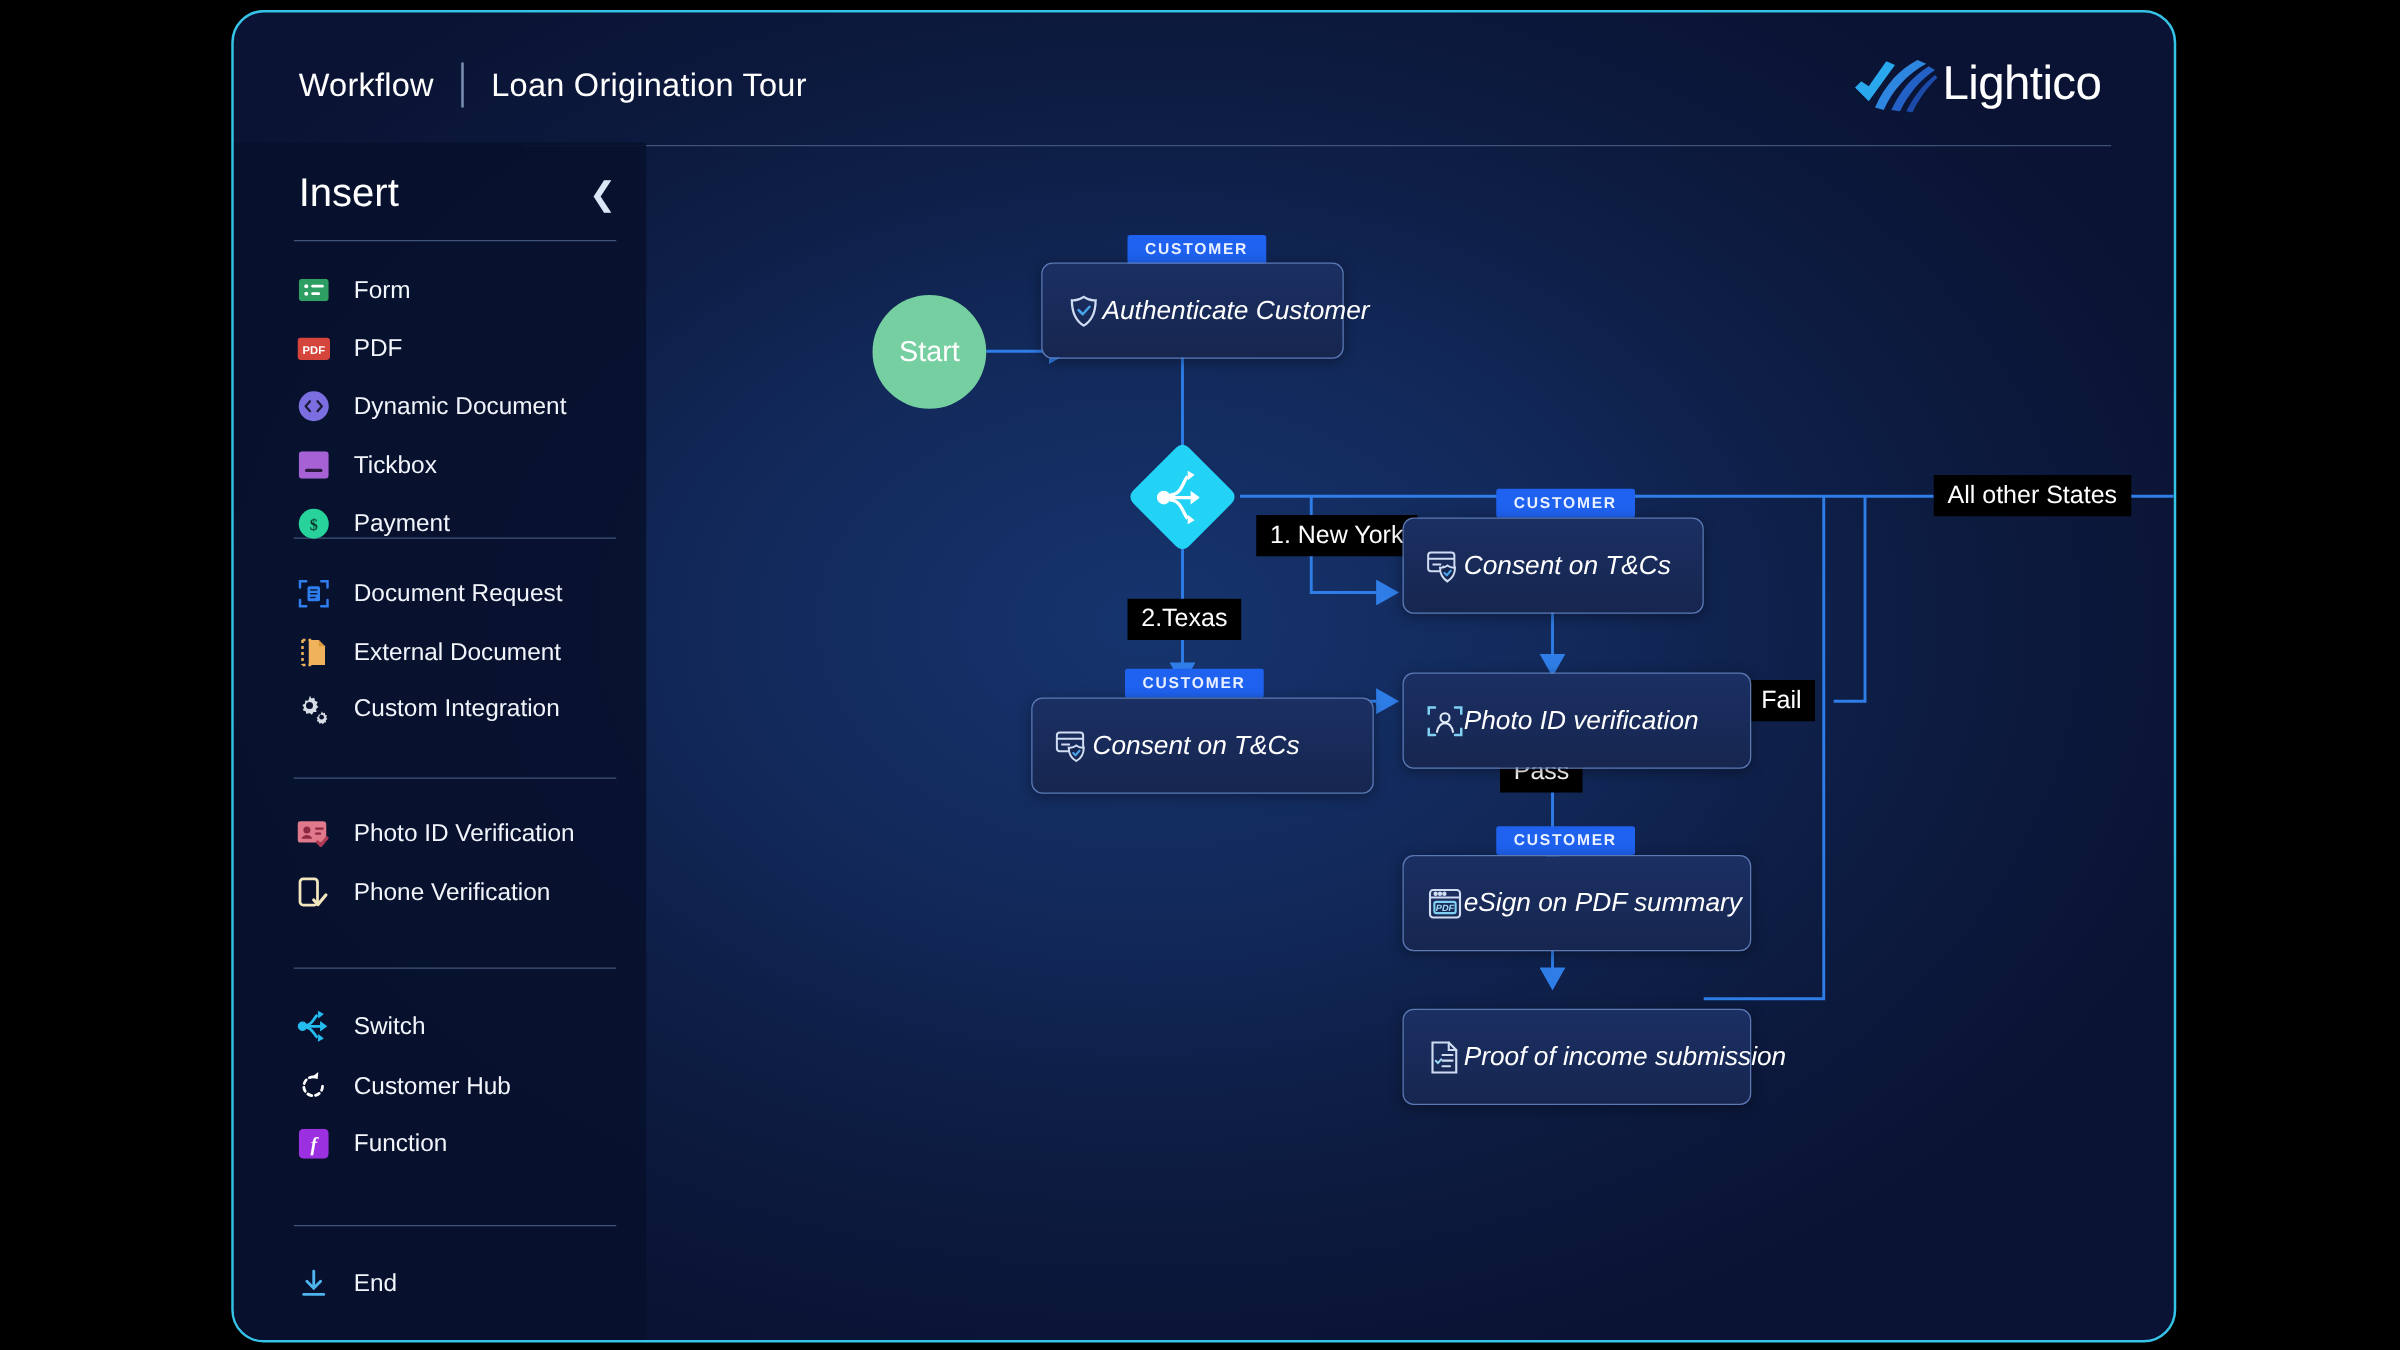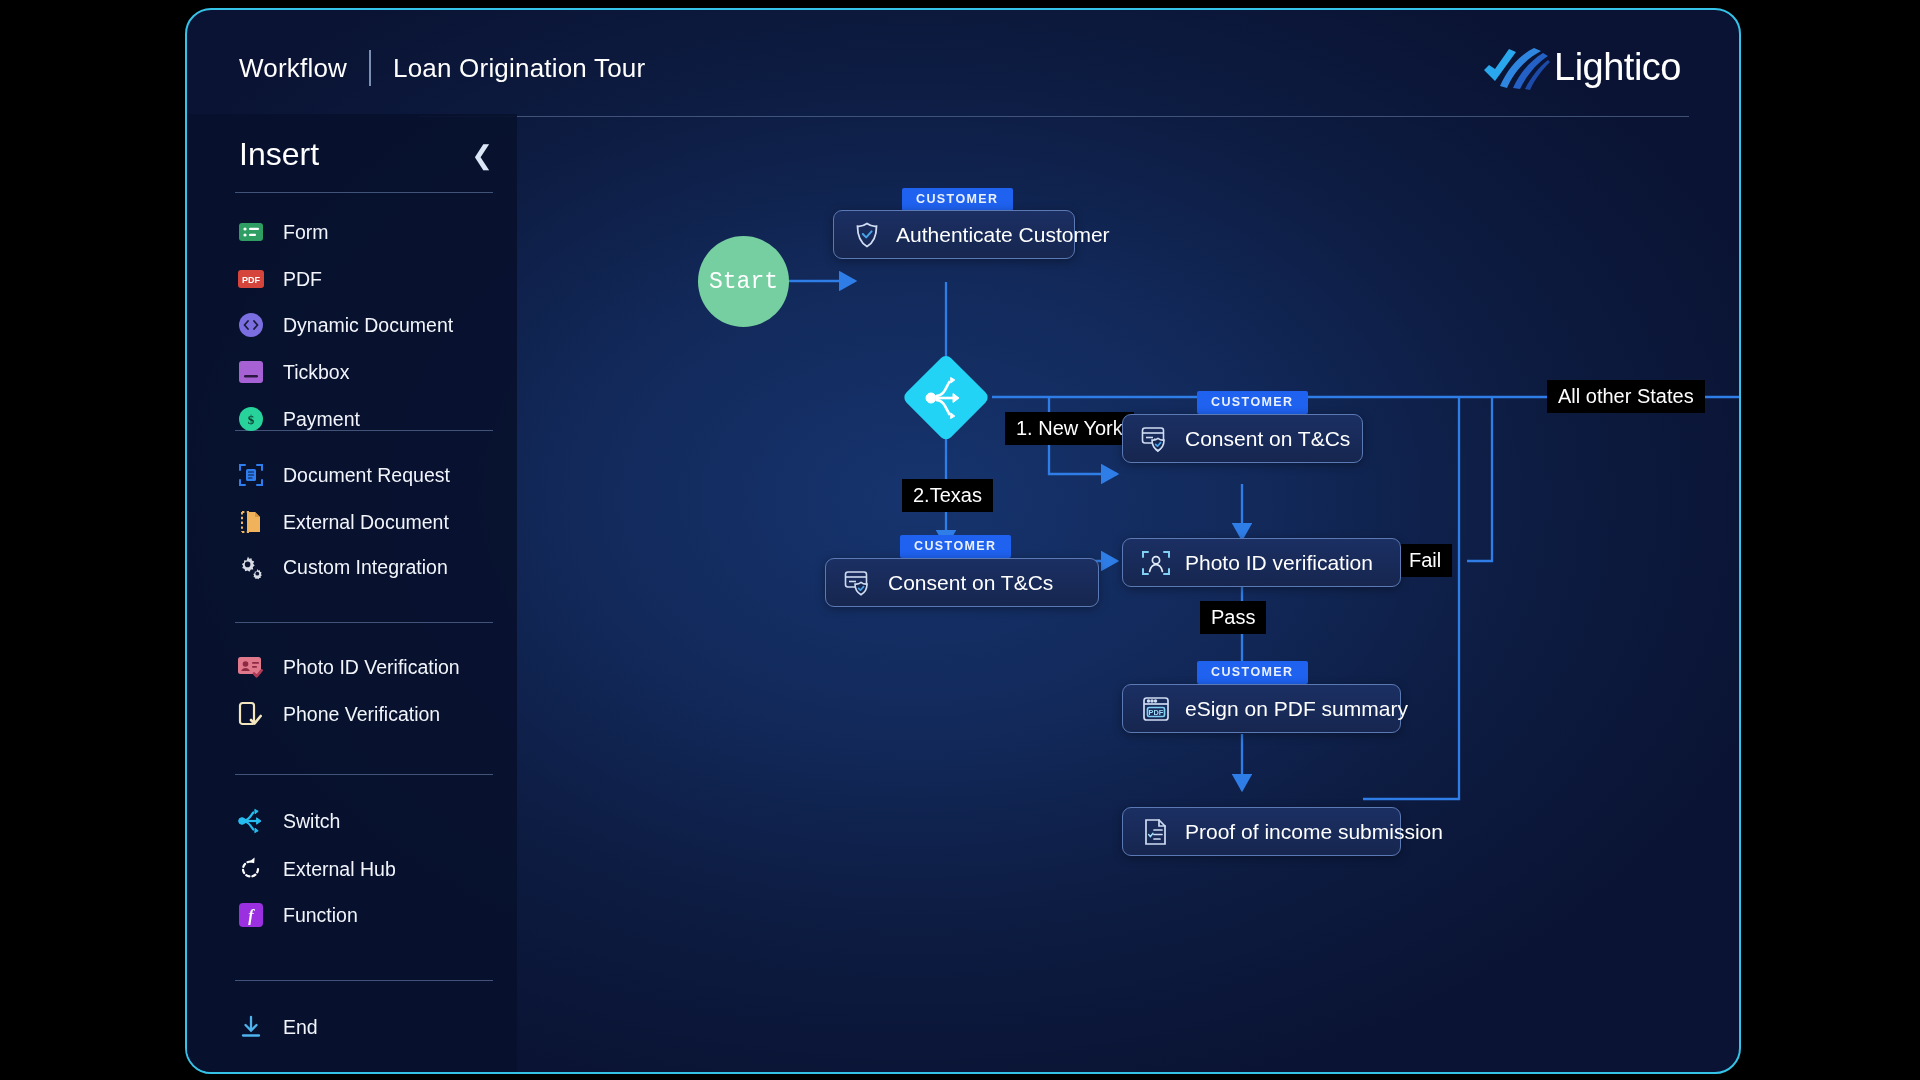--- a/index.html
+++ b/index.html
@@ -32,33 +32,33 @@
   .divider{position:absolute;left:48px;width:258px;height:1px;background:#4c5f86;opacity:.85;}
 
   .menu-item{position:absolute;left:50px;display:flex;align-items:center;gap:18px;width:262px;height:30px;cursor:pointer;}
   .menu-item .mi-icon{width:28px;height:28px;display:flex;align-items:center;justify-content:center;flex:0 0 28px;}
   .menu-item .mi-label{color:#f2f5fb;font-size:19.5px;white-space:nowrap;}
 
   
   #canvas{position:absolute;left:330px;top:104px;right:0;bottom:0;}
   svg.edges{position:absolute;left:0;top:0;width:1222px;height:958px;pointer-events:none;}
 
-  .node{position:absolute;display:flex;align-items:center;gap:14px;
+  .node{position:absolute;display:flex;align-items:center;
         background:linear-gradient(180deg,#1b2f63 0%,#16264f 100%);
-        border:1px solid #5b79b4;border-radius:9px;padding:0 18px;height:47px;
-        box-shadow:0 2px 10px rgba(0,0,0,.35);}
+        border:1px solid #5b79b4;border-radius:9px;padding:14px 18px;height:47px;
+        box-shadow:0 2px 10px rgba(0,0,0,.35);font-style:italic;}
   .node .n-label{color:#fff;font-size:21px;white-space:nowrap;}
   .node .n-icon{width:30px;height:30px;flex:0 0 30px;display:flex;align-items:center;justify-content:center;}
 
   .badge{position:absolute;background:#1f62f0;color:#e9f0ff;font-size:12.5px;
          letter-spacing:1.4px;font-weight:bold;padding:4px 14px 5px;border-radius:2px;}
 
   .elabel{position:absolute;background:#000;color:#fff;font-size:20px;padding:5px 11px;white-space:nowrap;}
 
-  .term{position:absolute;border-radius:50%;display:flex;align-items:center;justify-content:center;color:#fff;font-family:Liberation Mono, monospace;}
+  .term{position:absolute;border-radius:50%;display:flex;align-items:center;justify-content:center;color:#fff;}
   #node-start{background:#76cfa0;width:91px;height:91px;font-size:23px;}
 </style>
 </head>
 <body>
 
 <div id="app">
 
   <div id="header">
     <div id="header-inner">
       <span class="hdr-txt">Workflow</span>
@@ -211,21 +211,21 @@
       </span>
       <span class="mi-label">Switch</span>
     </div>
     <div class="menu-item" style="top:740px">
       <span class="mi-icon">
         <svg width="26" height="26" viewBox="0 0 26 26" fill="none" stroke="#ffffff" stroke-width="2.2" stroke-linecap="round">
           <path d="M20 13 a7.5 7.5 0 1 1 -4.6 -6.9" stroke-dasharray="3.4 3"></path>
           <path d="M16.6 1.6 L16.2 7.2 L10.8 6.1 Z" fill="#fff" stroke="none"></path>
         </svg>
       </span>
-      <span class="mi-label">External Hub</span>
+      <span class="mi-label">Customer Hub</span>
     </div>
     <div class="menu-item" style="top:786px">
       <span class="mi-icon">
         <svg width="24" height="24" viewBox="0 0 24 24">
             <rect x="0" y="0" width="24" height="24" rx="4" fill="#9b30e0"></rect>
             <text x="12" y="18" font-size="16" font-family="Liberation Serif, serif" font-style="italic" font-weight="bold" fill="#fff" text-anchor="middle">f</text>
           </svg>
       </span>
       <span class="mi-label">Function</span>
     </div>

